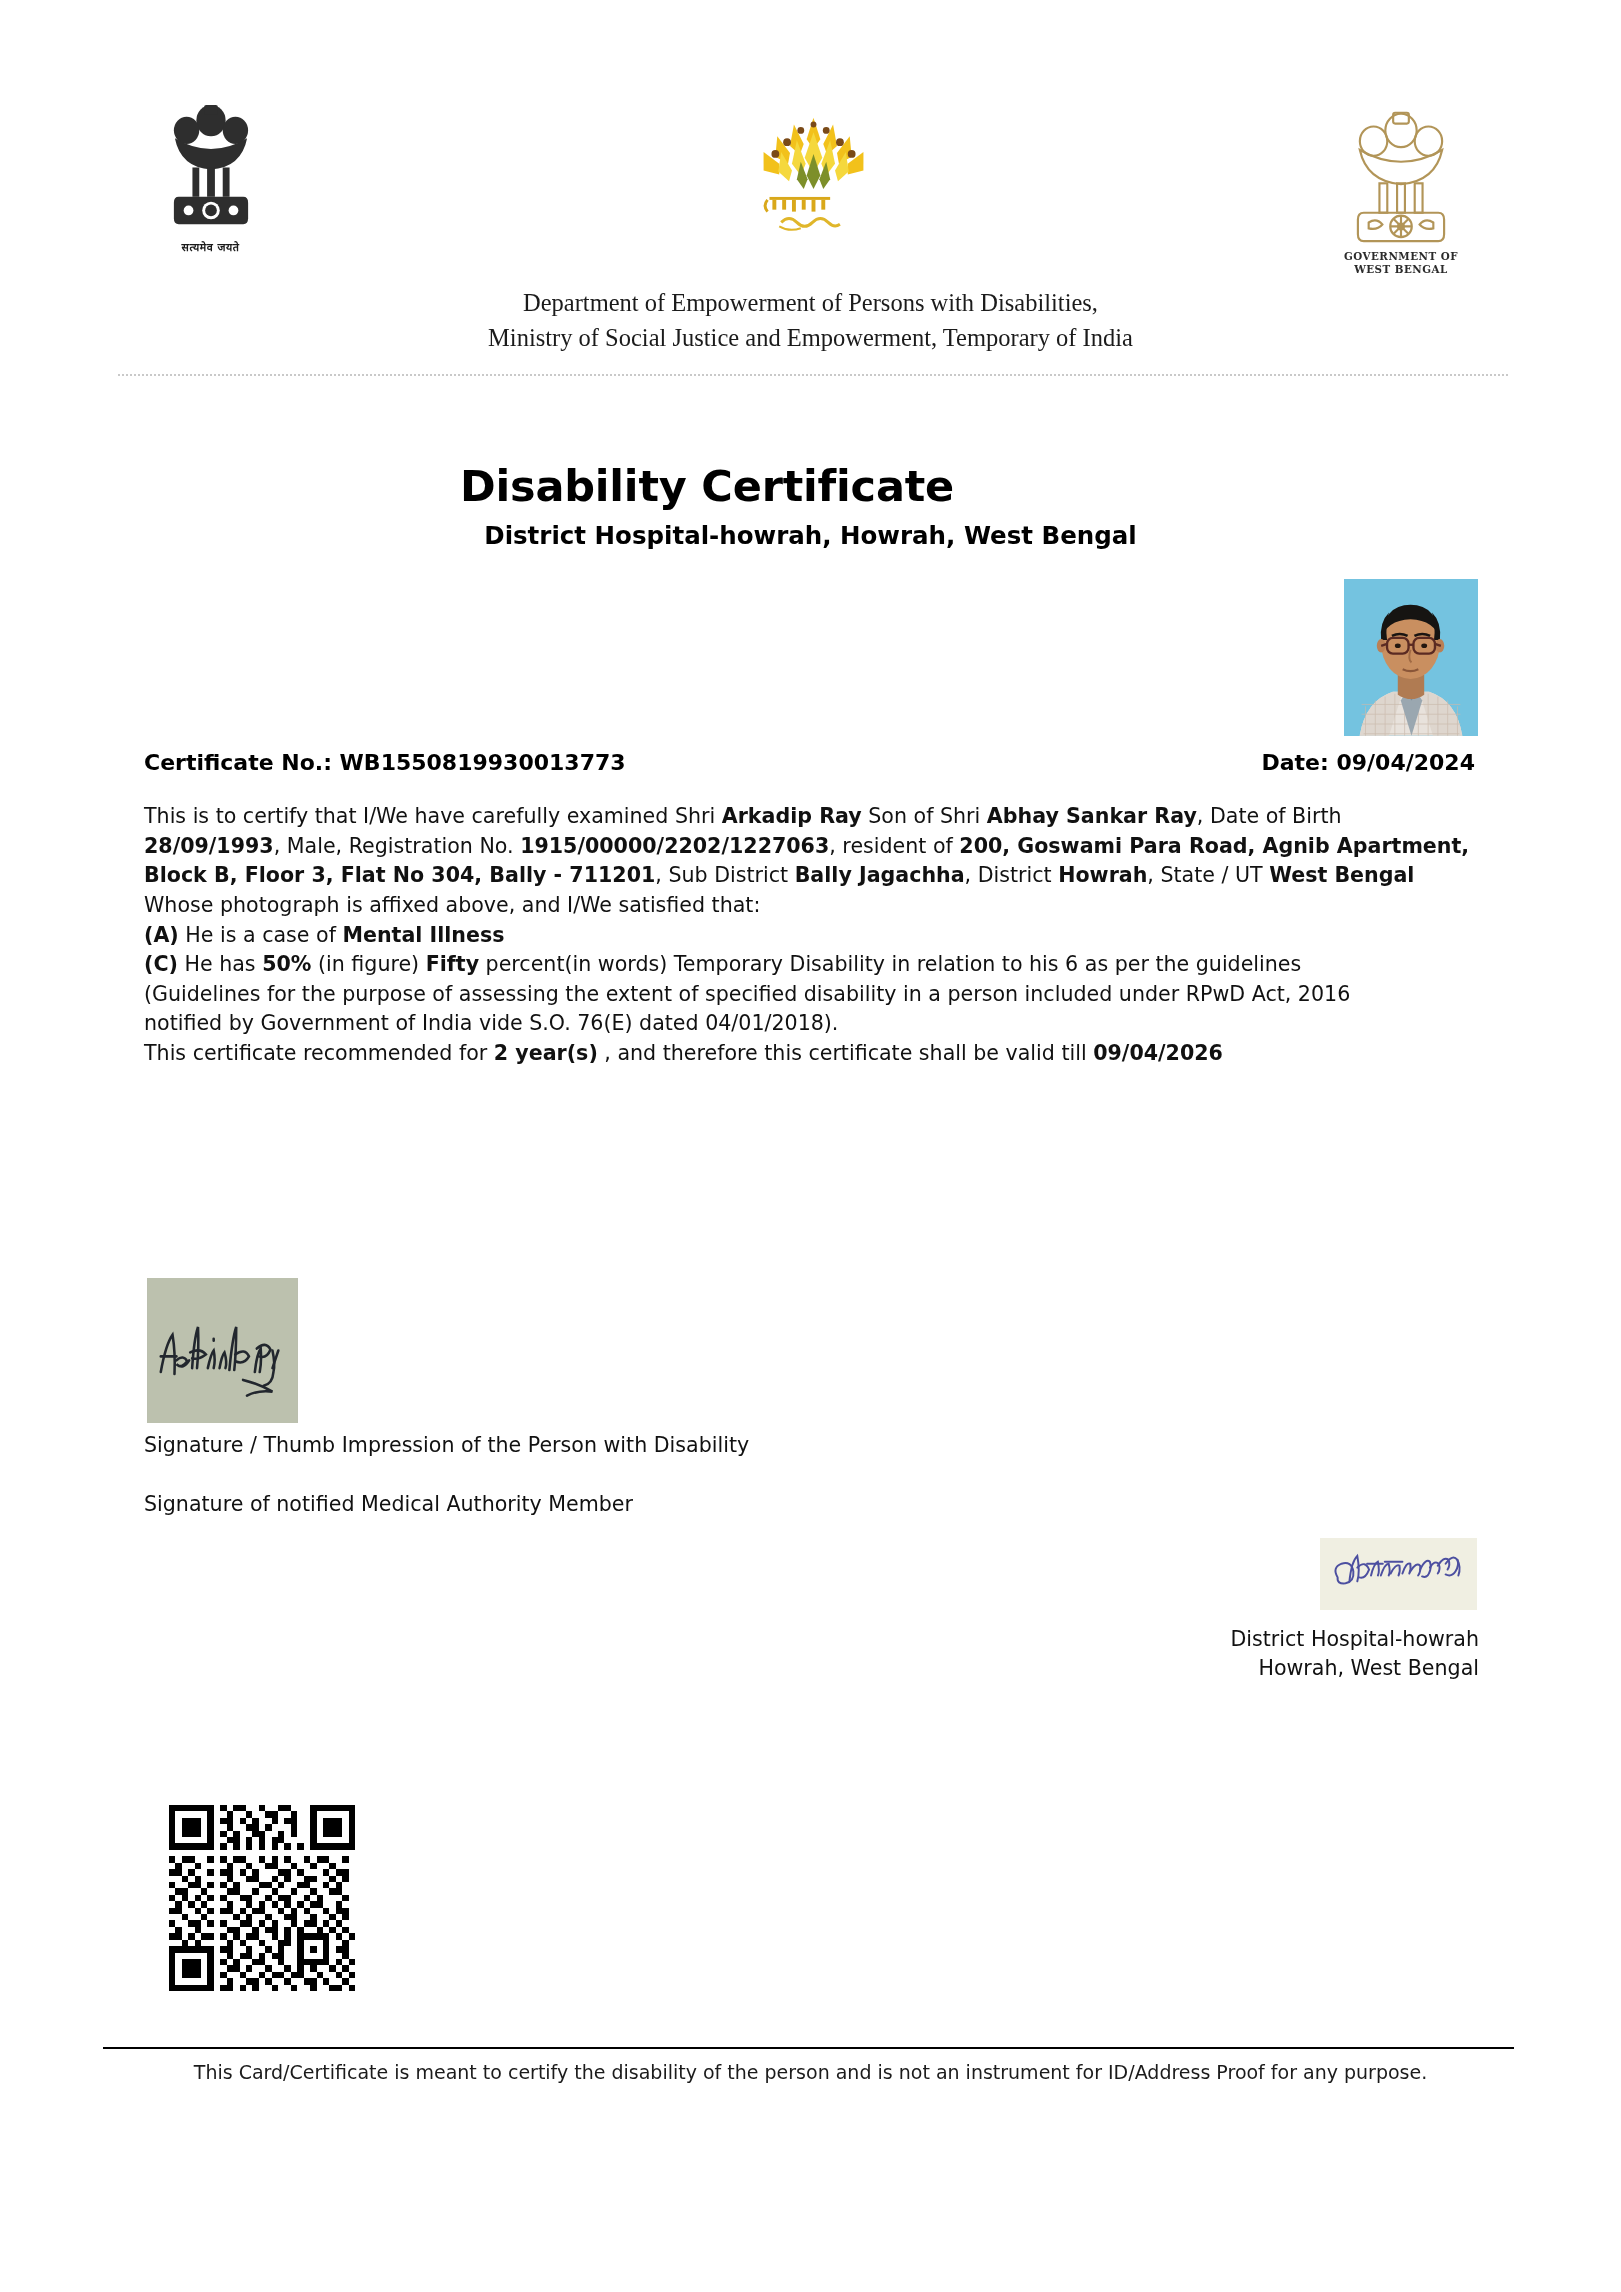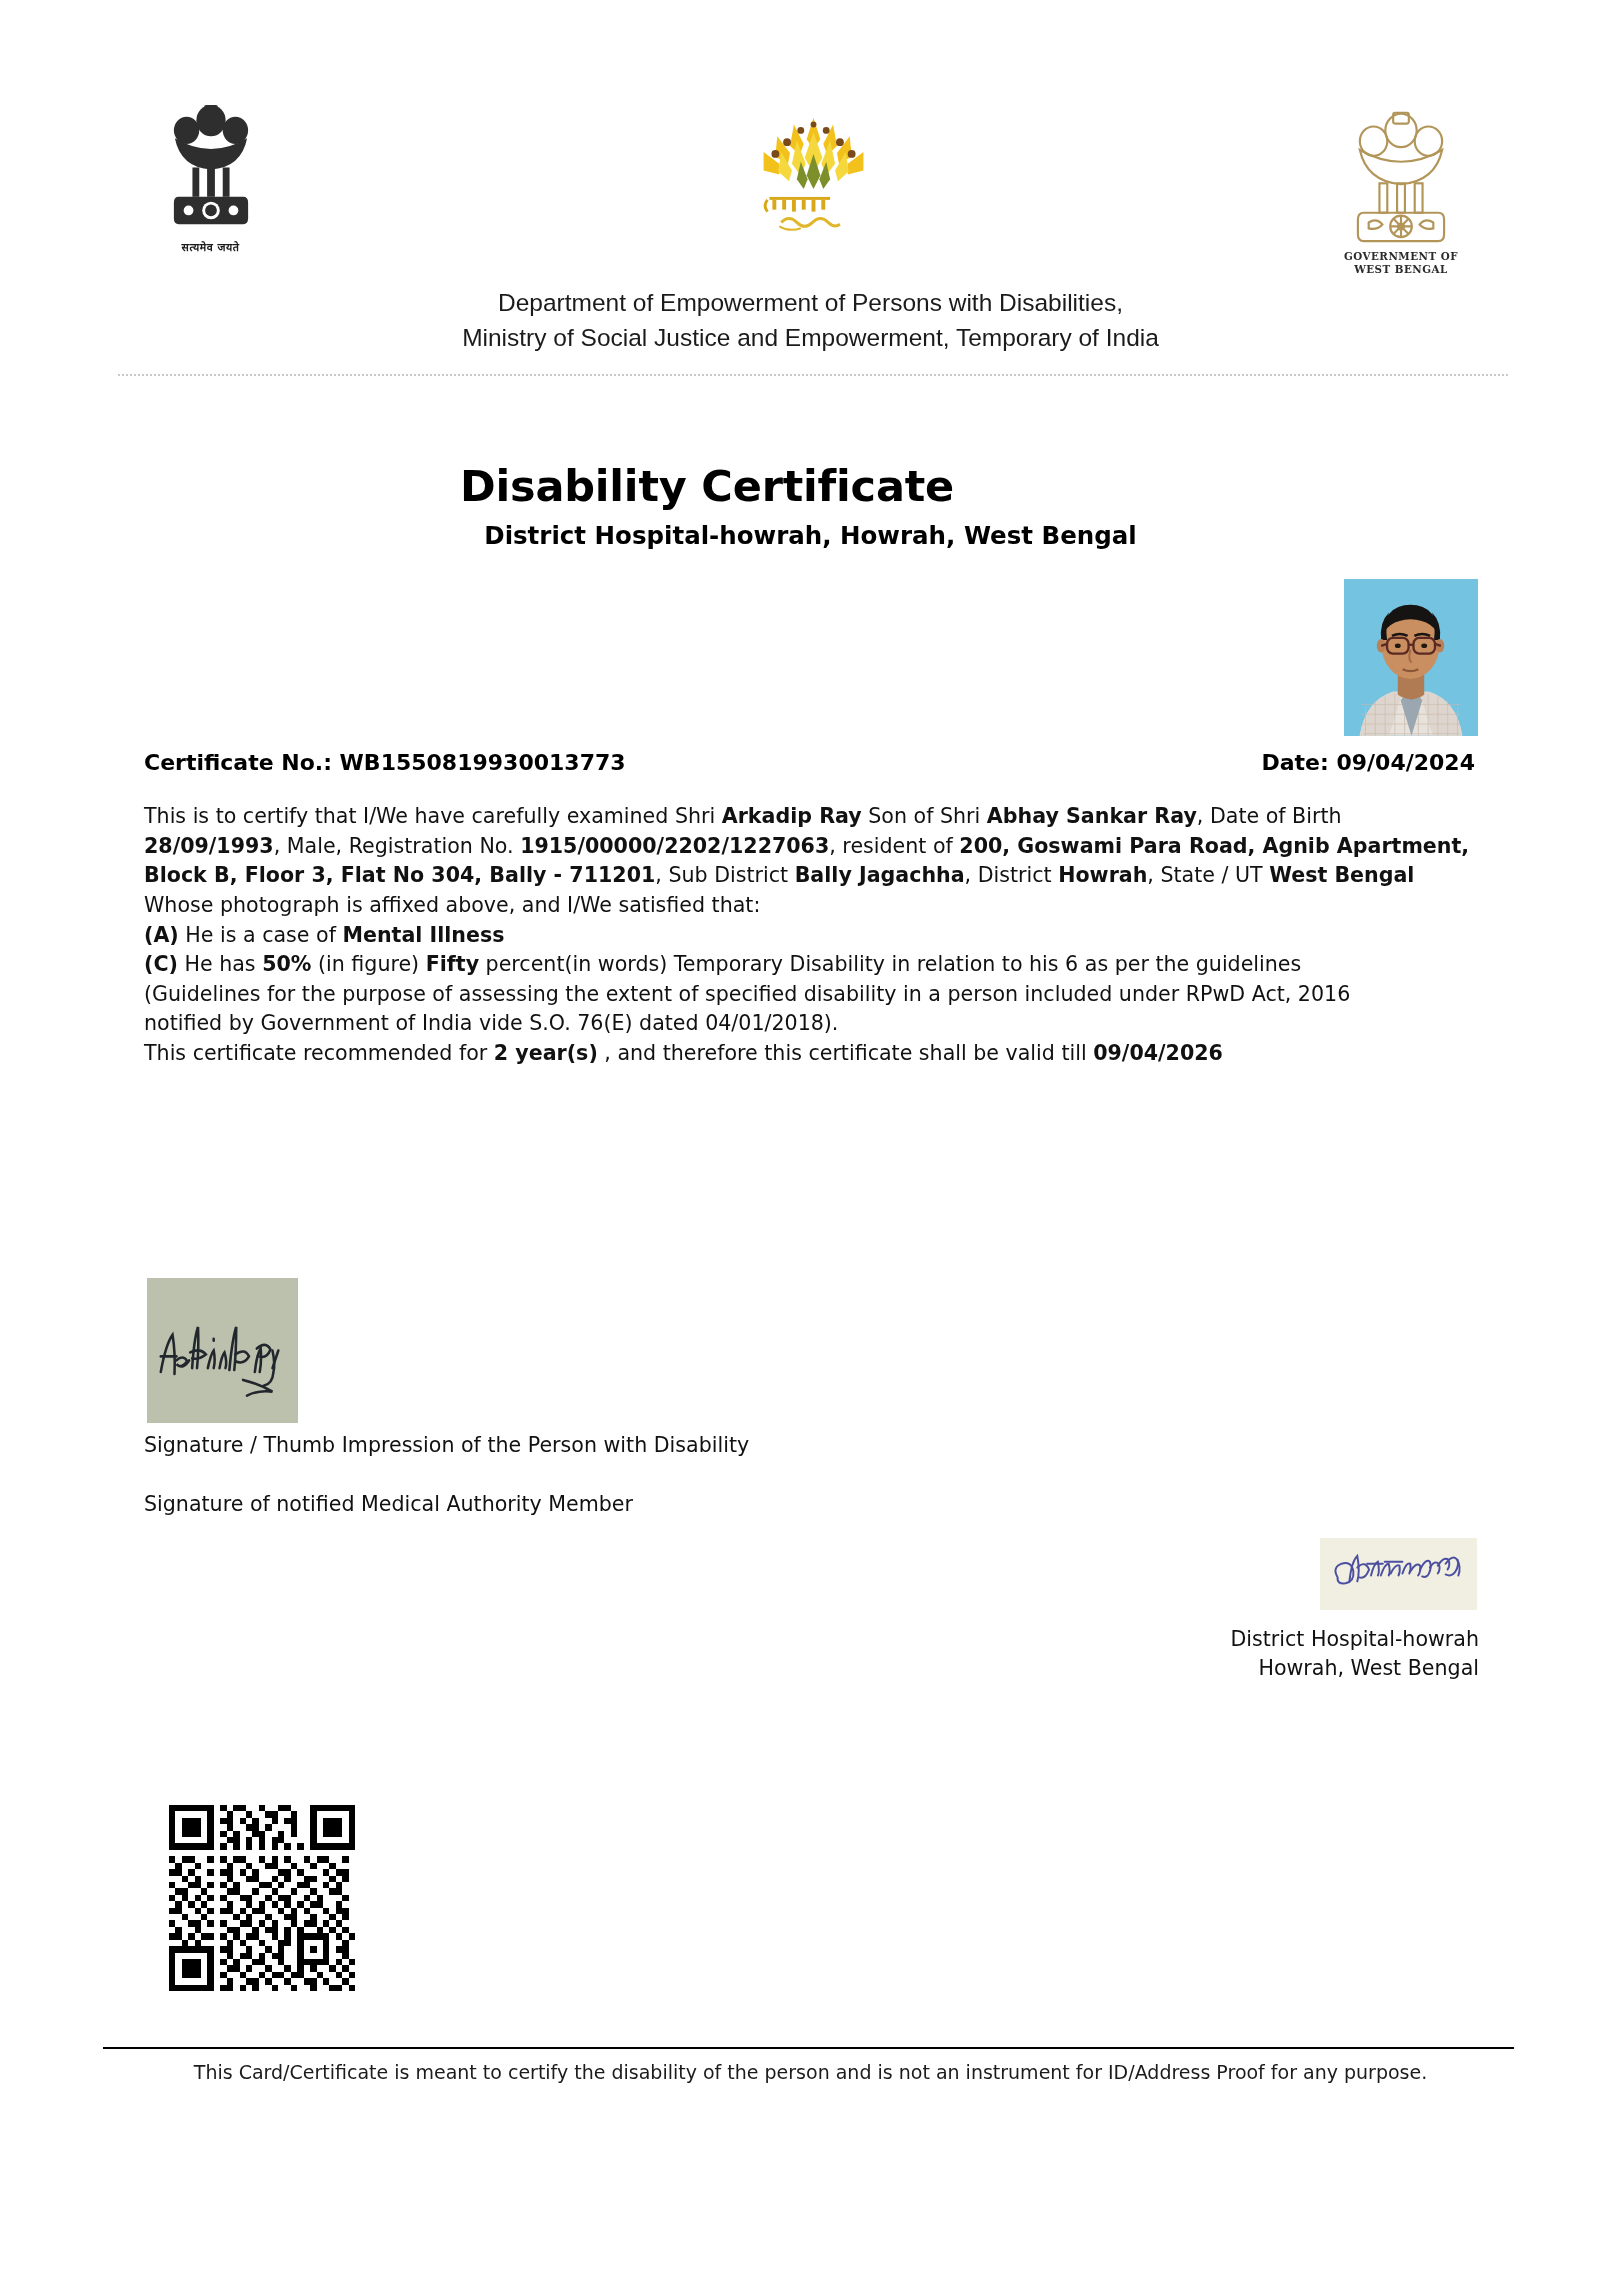--- a/index.html
+++ b/index.html
@@ -50,21 +50,21 @@
   
   .ministry {
     position: absolute;
     left: 0;
     top: 286px;
     width: 1621px;
     text-align: center;
     font-size: 24.5px;
     line-height: 1.42;
     color: #1b1b1b;
-    font-family: Liberation Sans, sans-serif;
+    font-family: Liberation Serif, serif;
   }
 
   .dotted-rule {
     position: absolute;
     left: 118px;
     top: 374px;
     width: 1390px;
     height: 0;
     border-top: 2px dotted #c9c9c9;
   }

